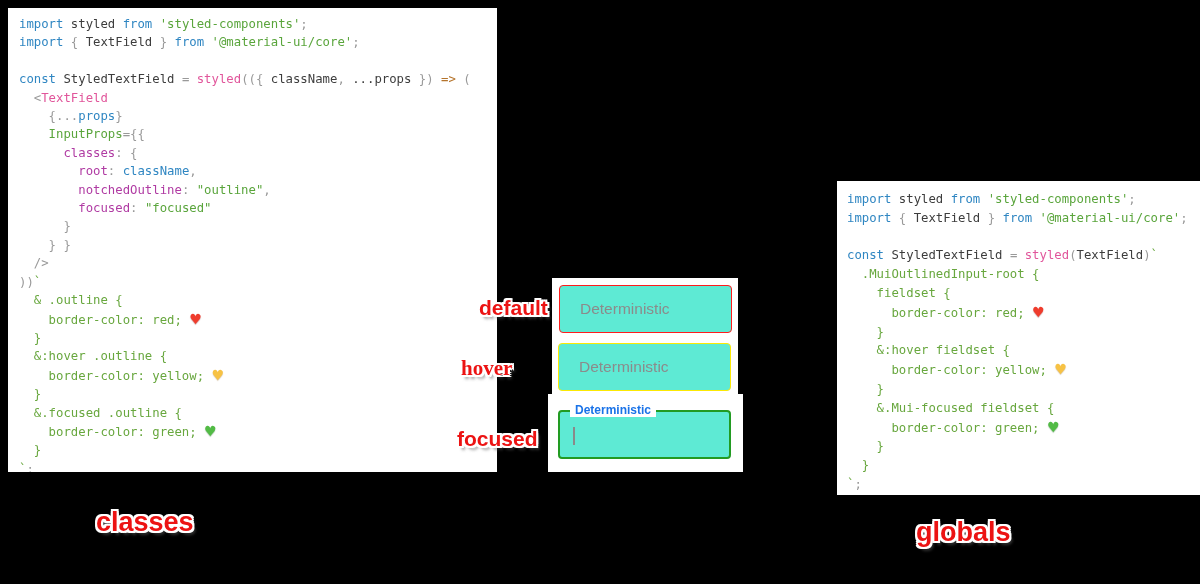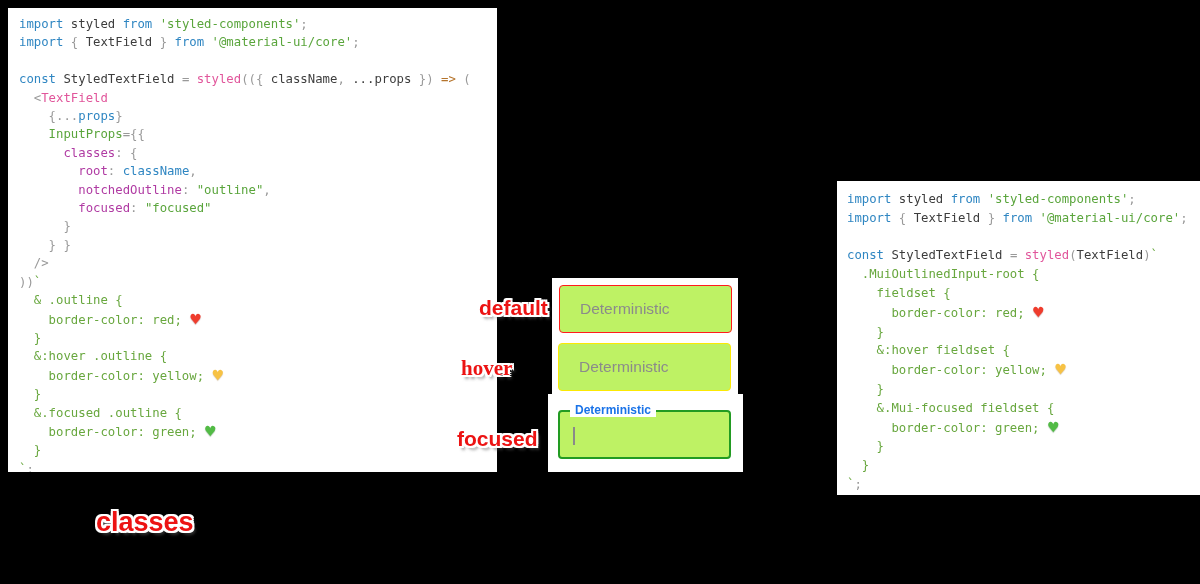--- a/index.html
+++ b/index.html
@@ -25,21 +25,21 @@
   .tok-hr,.tok-hy,.tok-hg{font-family:"DejaVu Sans",sans-serif;font-size:14px;}
   .tok-hr{color:#ef3c2d;text-shadow:0 1px 1px rgba(120,0,0,.35);}
   .tok-hy{color:#f7c244;text-shadow:0 1px 1px rgba(140,90,0,.35);}
   .tok-hg{color:#52bb45;text-shadow:0 1px 1px rgba(0,90,0,.35);}
 
   
   .mid-panel{position:absolute;background:#fff;}
   .mid-panel.a{left:552px;top:278px;width:186px;height:116px;}
   .mid-panel.b{left:548px;top:394px;width:195px;height:78px;}
 
-  .tf{position:absolute;box-sizing:border-box;background:#bef264;border-radius:4px;
+  .tf{position:absolute;box-sizing:border-box;background:#5eead4;border-radius:4px;
       font-family:"Liberation Sans",sans-serif;}
   input.tf{border:1.5px solid #ccc;padding:0 0 0 20px;font-size:15.5px;color:#444;outline:none;}
   input.tf::placeholder{color:#8b8b8b;opacity:1;}
   .tf-default{left:559px;top:285px;width:173px;height:48px;}
   .tf-hover{left:558px;top:343px;width:173px;height:48px;}
   .tf-focused{left:558px;top:410px;width:173px;height:49px;border:2px solid #229b22;}
   .tf-label{position:absolute;top:-9px;left:10px;background:#fff;padding:0 5px;
             font-size:12px;font-weight:bold;color:#1a73e8;line-height:14px;}
   .tf-cursor{position:absolute;left:13px;top:15px;width:2px;height:18px;background:#8a8a8a;}
 
@@ -78,14 +78,15 @@
   </div>
 
   <div class="caption cap-state cap-default">default</div>
 
   <div class="caption cap-state cap-hover">hover</div>
 
   <div class="caption cap-state cap-focused">focused</div>
 
   <div class="caption cap-approach cap-classes">classes</div>
 
+  <div class="caption cap-approach cap-globals">globals</div>
 
 </div>
 
 </body></html>

